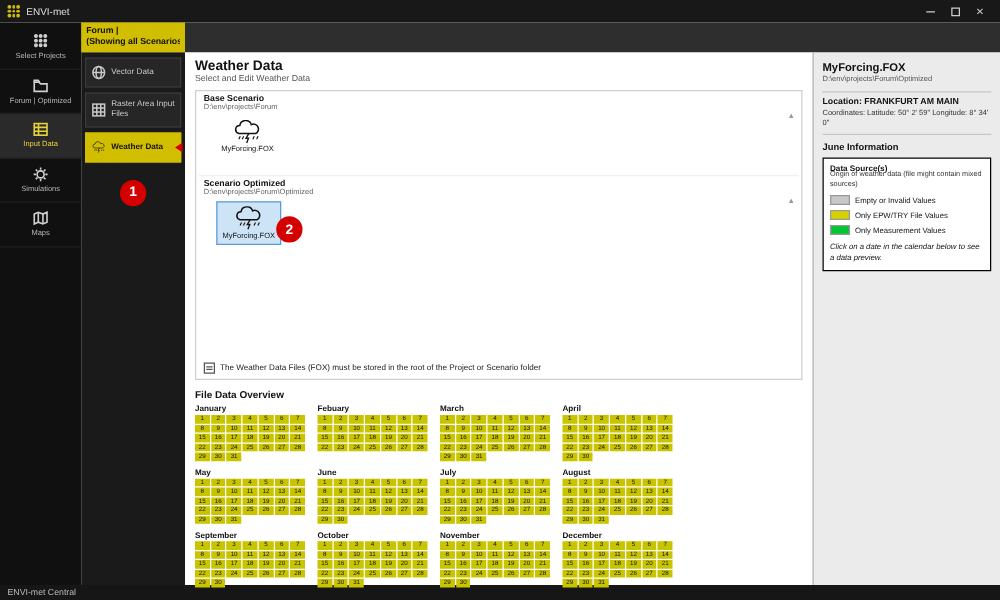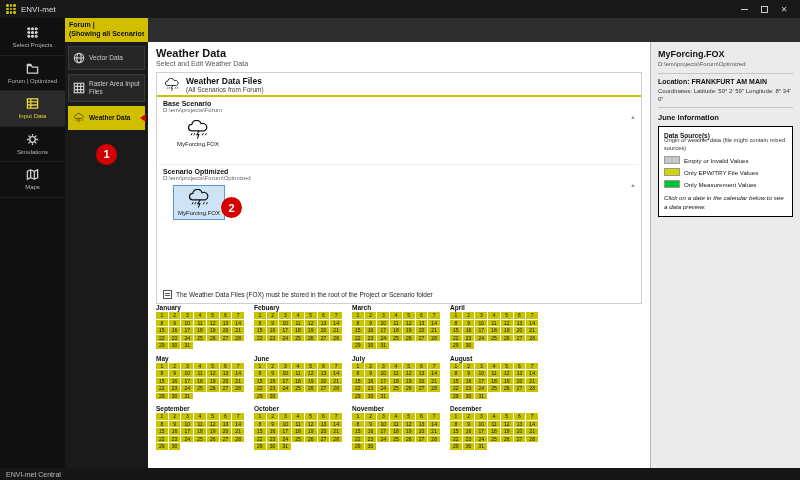--- a/index.html
+++ b/index.html
@@ -203,31 +203,20 @@
           <span class="ss-pointer"></span>
         </div>
         <div class="badge badge-1">1</div>
       </div>
 
       <div class="main">
         <div class="main-title">Weather Data</div>
         <div class="main-sub">Select and Edit Weather Data</div>
 
         <div class="files-panel">
-          <div class="fp-header">
-            <svg viewBox="0 0 32 26" fill="none" stroke="#111" stroke-width="1.6">
-                <path d="M7 14a4.2 4.2 0 0 1 1-8.3A6.2 6.2 0 0 1 20 4.8 4.6 4.6 0 0 1 24.5 14Z"></path>
-                <path d="M8.5 17l-1.5 3M12 17l-1.5 3M23 17l-1.5 3M27 17l-1.5 3" stroke-width="1.2"></path>
-                <path d="M17.5 14l-3 5h2.6l-2 5" stroke-width="1.4"></path>
-              </svg>
-            <div>
-              <div class="fp-title">Weather Data Files</div>
-              <div class="fp-sub">(All Scenarios from Forum)</div>
-            </div>
-          </div>
 
           <div class="section-head">
             <div class="sec-label">Base Scenario</div>
             <div class="sec-path">D:\env\projects\Forum</div>
           </div>
           <div class="file-area base">
             <span class="scroll-arrow">▲</span>
             <div class="file-item">
               <svg viewBox="0 0 32 26" fill="none" stroke="#111" stroke-width="1.6">
                   <path d="M7 14a4.2 4.2 0 0 1 1-8.3A6.2 6.2 0 0 1 20 4.8 4.6 4.6 0 0 1 24.5 14Z"></path>
@@ -254,20 +243,21 @@
             </div>
             <div class="badge badge-2">2</div>
           </div>
 
           <div class="fp-note">
             <span class="note-icon"></span>
             <span>The Weather Data Files (FOX) must be stored in the root of the Project or Scenario folder</span>
           </div>
         </div>
 
+        <div class="overview-title">File Data Overview</div>
         <div class="cal-grid">
             <div>
               <div class="month-name">January</div>
               <div class="month-days">
                 <span class="day" style="background: rgb(201, 196, 0);">1</span>
                 <span class="day" style="background: rgb(201, 196, 0);">2</span>
                 <span class="day" style="background: rgb(201, 196, 0);">3</span>
                 <span class="day" style="background: rgb(201, 196, 0);">4</span>
                 <span class="day" style="background: rgb(201, 196, 0);">5</span>
                 <span class="day" style="background: rgb(201, 196, 0);">6</span>

